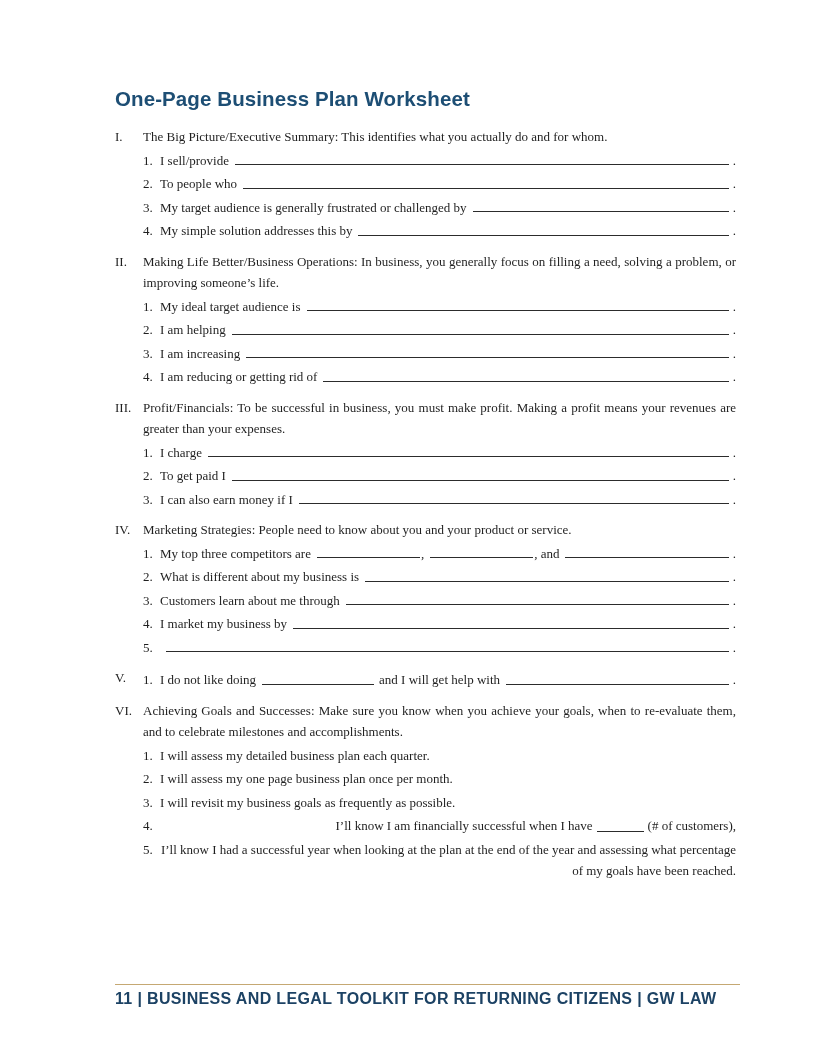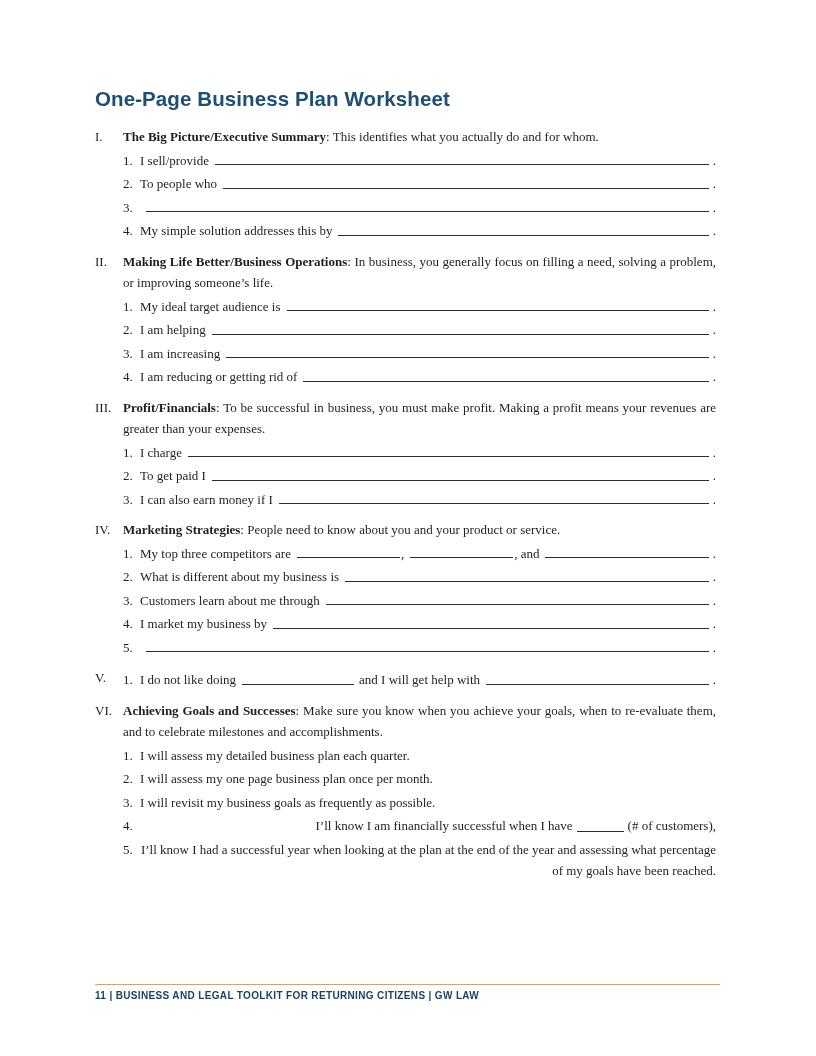--- a/index.html
+++ b/index.html
@@ -1,30 +1,30 @@
 <!DOCTYPE html>
 <html><head>
 <meta charset="utf-8">
 <style>
   html,body{margin:0;padding:0;background:#ffffff;}
   .page{
     position:relative;width:780px;height:1056px;background:#ffffff;overflow:hidden;
-    font-family:"Liberation Serif",serif;color:#1f1f1f;
+    font-family:"Liberation Serif",serif;color:#1f1f1f;margin-left:20px;
   }
   .content{position:absolute;left:95px;top:88px;width:621px;}
   h1{
     font-family:"Liberation Sans",sans-serif;font-size:20.5px;font-weight:bold;
     color:#1d4e74;margin:0 0 17px 0;line-height:21px;letter-spacing:0.1px;
   }
   .sec{display:flex;margin-top:8px;}
   .content > div.sec:first-of-type{margin-top:0;}
   .roman{width:28px;flex:none;font-size:13px;line-height:21.5px;}
   .sbody{flex:1;min-width:0;}
   .shead{font-size:13px;line-height:21.5px;text-align:justify;}
-  .shead b{font-weight:bold;}
+  .shead b{font-weight:normal;}
   .items{margin-top:1px;}
   .item{display:flex;align-items:baseline;font-size:13px;line-height:23.5px;}
   .inum{width:17px;flex:none;}
   .seg{flex:none;white-space:pre;}
   .mid{margin-left:5px;}
   .tight{margin-left:1px;}
   .blank{
     flex:1;border-bottom:1px solid #2c2c2c;align-self:flex-end;
     margin:0 0 7px 6px;min-width:20px;
   }
@@ -36,21 +36,21 @@
   .itext.ml{line-height:21.5px;text-align:right;}
   .line{display:block;}
   .iblank{
     display:inline-block;height:10px;border-bottom:1px solid #2c2c2c;
     vertical-align:-2px;margin:0 4px;
   }
   .w47{width:47px;}
   .w46{width:46px;}
   .footer{position:absolute;left:95px;top:984px;width:625px;border-top:1.5px solid #c5a873;}
   .footer-text{
-    font-family:"Liberation Sans",sans-serif;font-size:10px;font-weight:bold;
+    font-family:"Liberation Sans",sans-serif;font-size:16px;font-weight:bold;
     color:#1c4264;letter-spacing:0.35px;margin-top:5px;
   }
 </style>
 </head>
 <body>
 
 <div class="page">
   <div class="content">
 
     <h1>One-Page Business Plan Worksheet</h1>
@@ -67,20 +67,21 @@
               <span class="dot">.</span>
           </div>
           <div class="item">
             <span class="inum">2.</span>
               <span class="seg">To people who</span>
               <span class="blank"></span>
               <span class="dot">.</span>
           </div>
           <div class="item">
             <span class="inum">3.</span>
+              <span class="seg">My target audience is generally frustrated or challenged by</span>
               <span class="blank"></span>
               <span class="dot">.</span>
           </div>
           <div class="item">
             <span class="inum">4.</span>
               <span class="seg">My simple solution addresses this by</span>
               <span class="blank"></span>
               <span class="dot">.</span>
           </div>
         </div>

